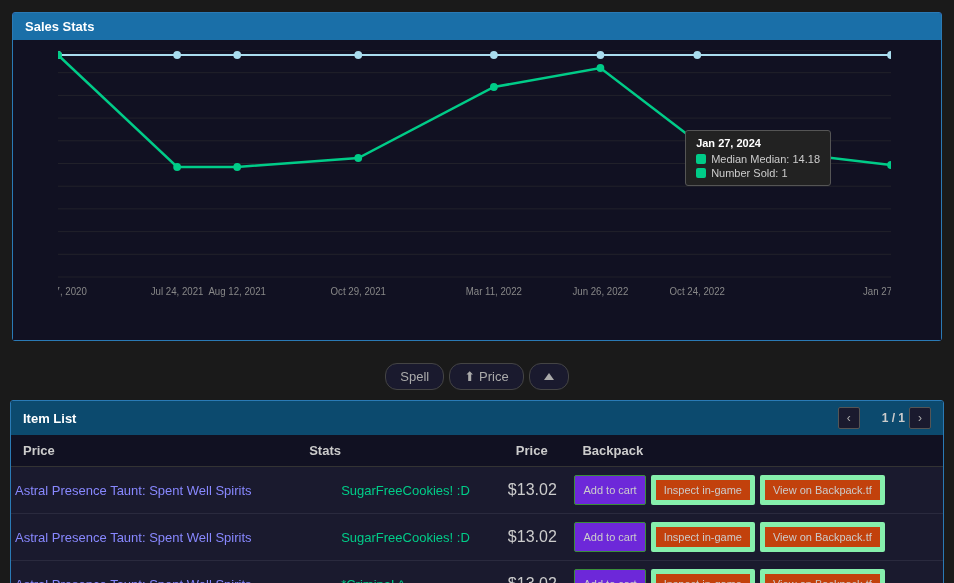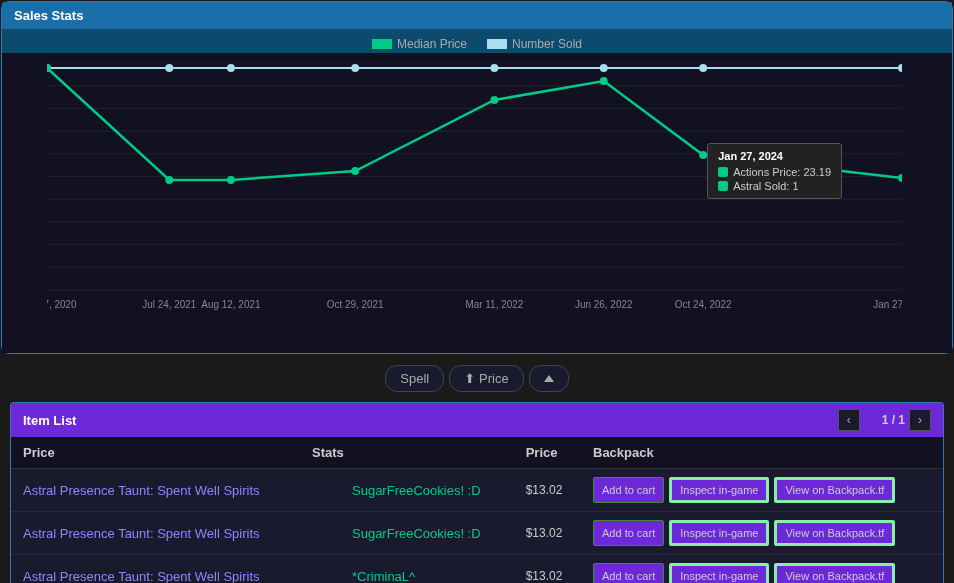--- a/index.html
+++ b/index.html
@@ -7,24 +7,24 @@
       background: #1a1a1a;
       font-family: Arial, sans-serif;
       font-size: 13px;
       color: #ccc;
       width: 954px;
       min-height: 583px;
     }
 
     
     .sales-stats-panel {
-      background: #0c4a6e;
+      background: #4c1d95;
       border: 1px solid #2a7ab5;
-      margin: 1px;
-      border-radius: 8px;
+      margin: 12px;
+      border-radius: 3px;
     }
     .panel-header {
       background: #1a6fa8;
       padding: 6px 12px;
       color: #fff;
       font-size: 13px;
       font-weight: bold;
       border-radius: 2px 2px 0 0;
     }
     .chart-area {
@@ -122,21 +122,21 @@
     }
 
     
     .item-list-panel {
       background: #1a1a2e;
       border: 1px solid #2a7ab5;
       margin: 0 10px 10px 10px;
       border-radius: 3px;
     }
     .item-list-header {
-      background: #6d28d9;
+      background: #0c4a6e;
       padding: 6px 12px;
       color: #fff;
       font-size: 13px;
       font-weight: bold;
       display: flex;
       justify-content: space-between;
       align-items: center;
       border-radius: 2px 2px 0 0;
     }
     .pagination {
@@ -171,78 +171,68 @@
     }
     .item-table th {
       text-align: left;
       padding: 8px 12px;
       font-weight: bold;
       color: #ccc;
       border-bottom: 1px solid #333;
       background: #111122;
     }
     .item-table td {
-      padding: 8px 12px;
+      padding: 8px 4px;
       border-bottom: 1px solid #2a2a3e;
       vertical-align: middle;
     }
     .item-table tr:last-child td {
       border-bottom: none;
     }
     .item-name-link {
       color: #8888ff;
       text-decoration: none;
       font-size: 13px;
     }
     .seller-link {
       color: #00cc88;
       text-decoration: none;
       font-size: 13px;
       margin-left: 40px;
     }
     .price-col {
       color: #ccc;
-      font-size: 12px;
+      font-size: 16px;
     }
     .action-buttons {
       display: flex;
       gap: 5px;
     }
     .action-btn {
-      background: #6d28d9;
-      border: 3px solid #86efac;
+      background: #c2410c;
+      border: 5px solid #86efac;
       color: #ccc;
       padding: 4px 8px;
       cursor: pointer;
       font-size: 11px;
       border-radius: 2px;
       white-space: nowrap;
     }
     .add-cart-btn {
       background: #6d28d9;
       border: 1px solid #3a8e3a;
       color: #ccc;
     }
   </style>
 </head>
 <body>
 
 <div class="sales-stats-panel">
   <div class="panel-header">
     <span>Sales Stats</span>
-  </div>
-  <div class="chart-legend">
-    <div class="legend-item">
-      <span class="legend-color" style="background:#00cc88;"></span>
-      <span>Median Price</span>
-    </div>
-    <div class="legend-item">
-      <span class="legend-color" style="background:#aaddee;"></span>
-      <span>Number Sold</span>
-    </div>
   </div>
   <div class="chart-area">
     <div class="chart-svg-container">
       <svg width="100%" height="100%" viewBox="0 0 860 250" preserveAspectRatio="none">
 
         <line x1="0" y1="0" x2="860" y2="0" stroke="#333" stroke-width="0.5"></line>
         <line x1="0" y1="22.7" x2="860" y2="22.7" stroke="#333" stroke-width="0.5"></line>
         <line x1="0" y1="45.4" x2="860" y2="45.4" stroke="#333" stroke-width="0.5"></line>
         <line x1="0" y1="68.1" x2="860" y2="68.1" stroke="#333" stroke-width="0.5"></line>
         <line x1="0" y1="90.8" x2="860" y2="90.8" stroke="#333" stroke-width="0.5"></line>
@@ -307,25 +297,25 @@
         <text x="560" y="245" font-size="10" fill="#888" text-anchor="middle">Jun 26, 2022</text>
         <text x="660" y="245" font-size="10" fill="#888" text-anchor="middle">Oct 24, 2022</text>
         <text x="860" y="245" font-size="10" fill="#888" text-anchor="middle">Jan 27, 2024</text>
       </svg>
 
       
       <div class="chart-tooltip">
         <div class="tooltip-date">Jan 27, 2024</div>
         <div class="tooltip-row">
           <span class="tooltip-dot" style="background:#00cc88;"></span>
-          <span><span>Actions Price:</span> <span>23.19</span></span>
+          <span><span>Median Median:</span> <span>14.18</span></span>
         </div>
         <div class="tooltip-row">
           <span class="tooltip-dot" style="background:#00cc88;"></span>
-          <span><span>Astral Sold:</span> <span>1</span></span>
+          <span><span>Number Sold:</span> <span>1</span></span>
         </div>
       </div>
     </div>
   </div>
 </div>
 
 <div class="sort-buttons">
   <button class="sort-btn">
     <span>Spell</span>
   </button>

